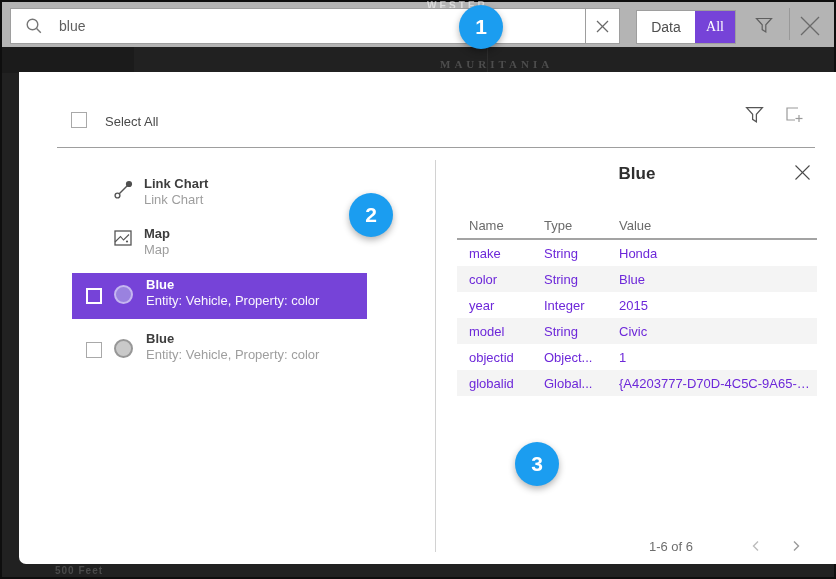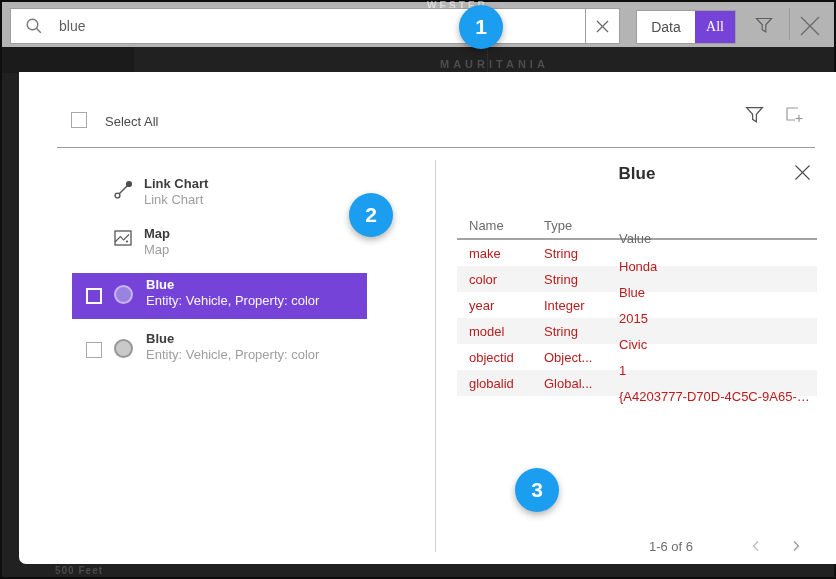--- a/index.html
+++ b/index.html
@@ -3,21 +3,21 @@
 <meta charset="utf-8">
 <style>
   * { margin:0; padding:0; box-sizing:border-box; }
   body { background:#555; font-family:"Liberation Sans", sans-serif; }
   .screen{ position:relative; width:836px; height:579px; background:#212121; overflow:hidden;
            box-shadow: inset 0 0 0 2px #0e0e0e; }
   
   .map-patch{ position:absolute; left:2px; top:47px; width:132px; height:26px; background:#1b1b1b; }
   .map-line{ position:absolute; left:487px; top:47px; width:1px; height:26px; background:#2e2e2e; }
   .map-label{ position:absolute; left:440px; top:58px; font-size:11px; font-weight:bold;
-              letter-spacing:4px; color:#4d4d4d; }
+              letter-spacing:4px; color:#4d4d4d;font-family:Liberation Serif, serif; }
   .map-scale{ position:absolute; left:55px; top:565px; font-size:10px; font-weight:bold;
               letter-spacing:1px; color:#4a4a4a; }
   .wester{ position:absolute; left:427px; top:0px; font-size:10px; font-weight:bold;
            letter-spacing:3px; color:rgba(255,255,255,.55); z-index:3; }
   
   .topbar{ position:absolute; left:2px; top:2px; width:832px; height:45px; background:#b4b4b4; z-index:2; }
   .search-box{ position:absolute; left:8px; top:6px; width:576px; height:36px; background:#fff;
                border:1px solid #9e9e9e; display:flex; align-items:center; padding-left:14px; }
   .search-box input{ border:none; outline:none; flex:1; font-size:14px; color:#5f5f5f;
                      background:transparent; margin-left:16px; font-family:inherit; }
@@ -58,31 +58,31 @@
   .li .txt2{ position:absolute; left:74px; top:3px; }
   
   .detail-title{ position:absolute; left:438px; width:360px; top:92px; text-align:center;
                  font-size:17px; font-weight:600; color:#2f2f2f; }
   .detail-close{ position:absolute; left:775px; top:92px; cursor:pointer; }
   .dtable{ position:absolute; left:438px; top:140px; width:360px; font-size:13px; }
   .trow{ display:flex; align-items:center; height:26px; padding-left:12px; }
   .trow .c1{ width:75px; } .trow .c2{ width:75px; } .trow .c3{ flex:1; white-space:nowrap;
              overflow:hidden; text-overflow:ellipsis; padding-right:6px; }
   .thead{ color:#6b6b6b; border-bottom:2px solid #a3a3a3; height:28px; }
-  .tbody .trow{ color:#b91c1c; }
+  .tbody .trow{ color:#6d28d9; }
   .tbody .trow.alt{ background:#f4f4f4; }
   .pagination{ position:absolute; left:438px; top:460px; width:360px; height:28px; display:flex;
                align-items:center; justify-content:flex-end; padding-right:14px; }
   .range{ font-size:13px; color:#6e6e6e; margin-right:30px; }
   .pg-btn{ margin-left:26px; cursor:pointer; display:flex; align-items:center; }
   
   .callout{ position:absolute; width:44px; height:44px; border-radius:50%; background:#1b9df0;
             color:#fff; display:flex; align-items:center; justify-content:center; font-size:21px;
             font-weight:bold; box-shadow:0 3px 7px rgba(0,0,0,.3); z-index:5; }
-  .c1{ left:459px; top:5px; } .c2{ left:349px; top:193px; } .c3{ left:515px; top:442px;margin-top:26px; }
+  .c1{ left:459px; top:5px; } .c2{ left:349px; top:193px; } .c3{ left:515px; top:442px; }
   svg{ display:block; }
 </style>
 </head>
 <body>
 
 <div class="screen">
 
   <div class="map-patch"></div>
   <div class="map-line"></div>
   <div class="map-label">MAURITANIA</div>

